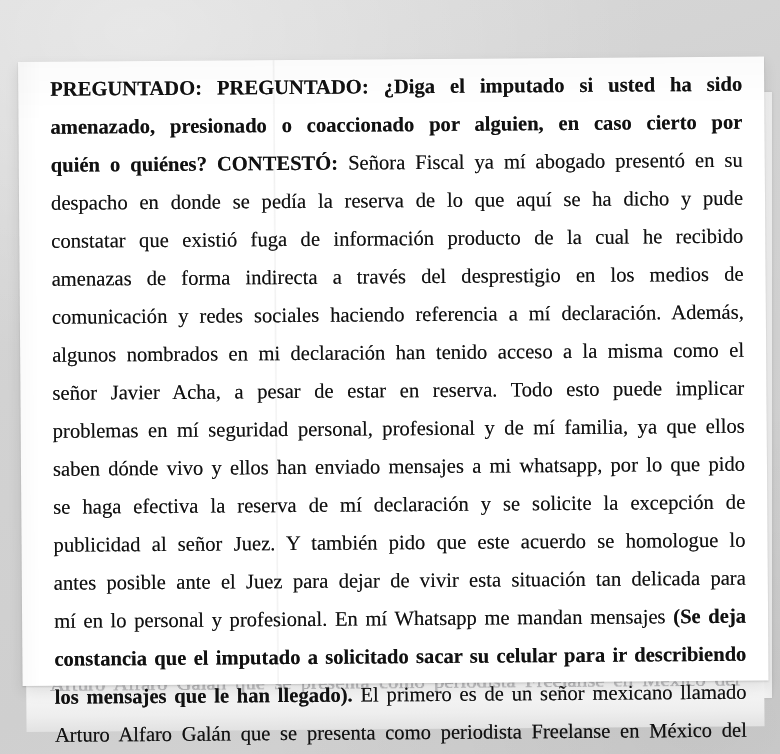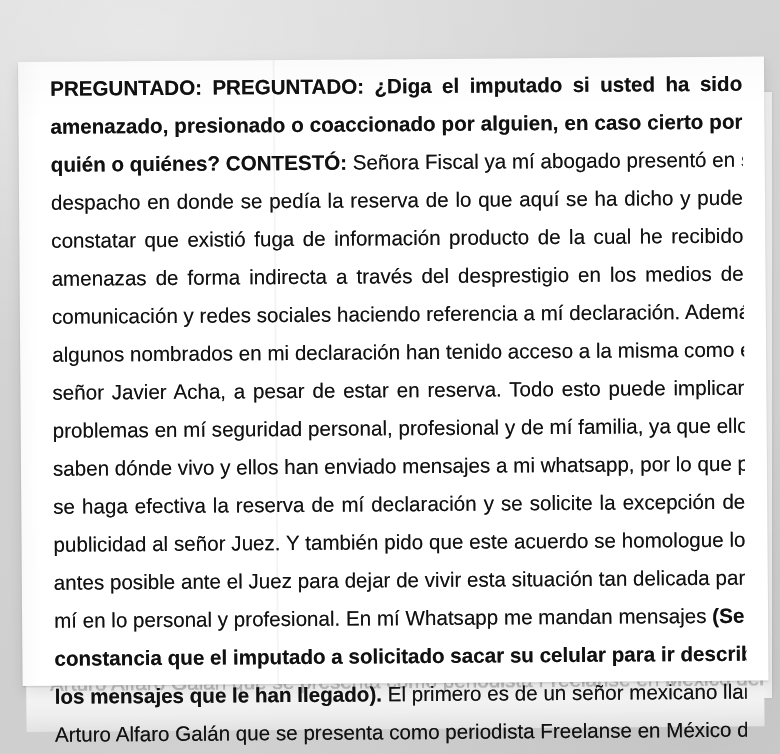--- a/index.html
+++ b/index.html
@@ -14,20 +14,21 @@
     background: #d4d4d4;
   }
 
   #scan-viewport {
     position: relative;
     width: 780px;
     height: 754px;
     background:
       linear-gradient(160deg, #d9d9d9 0%, #d2d2d2 38%, #cfcfcf 70%, #d4d4d4 100%);
     overflow: hidden;
+    font-family: Liberation Serif, serif;
   }
 
   
   .scan-lighting {
     position: absolute;
     inset: 0;
     pointer-events: none;
     background:
       radial-gradient(120% 80% at 18% 4%, rgba(255,255,255,0.40) 0%, rgba(255,255,255,0.0) 55%),
       radial-gradient(100% 70% at 90% 96%, rgba(0,0,0,0.07) 0%, rgba(0,0,0,0.0) 60%);

